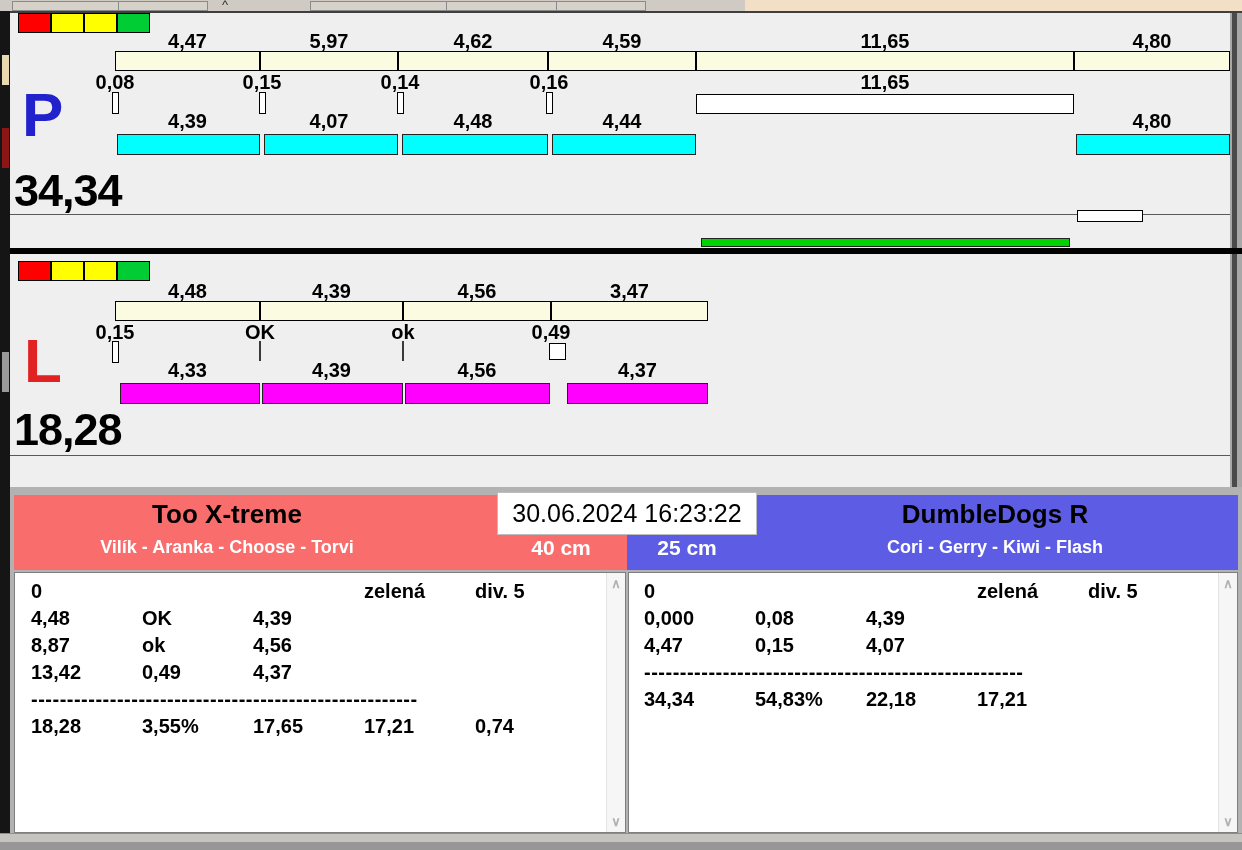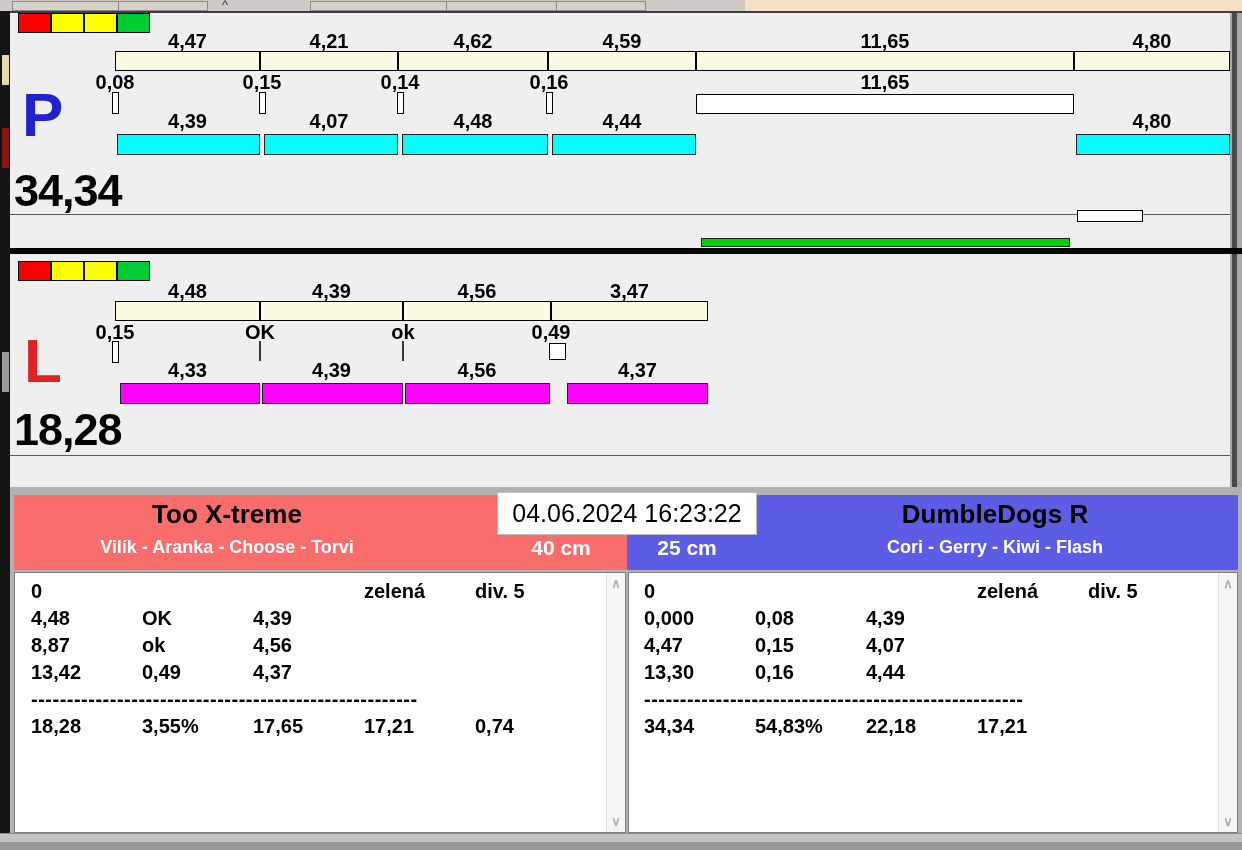--- a/index.html
+++ b/index.html
@@ -74,21 +74,21 @@
     </div>
 
   <div class="lights" style="left:18px;top:13px;">
       <div class="light" style="background: rgb(255, 0, 0);"></div>
       <div class="light" style="background: rgb(255, 255, 0);"></div>
       <div class="light" style="background: rgb(255, 255, 0);"></div>
       <div class="light" style="background: rgb(0, 204, 51);"></div>
     </div>
 
   <div class="nl" style="left:115px;top:31px;width:145px;">4,47</div>
-  <div class="nl" style="left:260px;top:31px;width:138px;">4,21</div>
+  <div class="nl" style="left:260px;top:31px;width:138px;">5,97</div>
   <div class="nl" style="left:398px;top:31px;width:150px;">4,62</div>
   <div class="nl" style="left:548px;top:31px;width:148px;">4,59</div>
   <div class="nl" style="left:696px;top:31px;width:378px;">11,65</div>
   <div class="nl" style="left:1074px;top:31px;width:156px;">4,80</div>
 
   <div class="track" style="left: 115px; top: 51px; width: 1115px; height: 20px; background: rgb(251, 251, 226);">
     <div class="seg" style="width:145px;"></div>
     <div class="seg" style="width:138px;"></div>
     <div class="seg" style="width:150px;"></div>
     <div class="seg" style="width:148px;"></div>
@@ -180,21 +180,21 @@
     <div class="team-members" style="left:0;width:426px;">Vilík - Aranka - Choose - Torvi</div>
     <div class="height-class" style="left:491px;width:112px;">40 cm</div>
   </div>
 
   <div class="team-header" style="left: 627px; width: 611px; background: rgb(92, 92, 228);">
     <div class="height-class" style="left:10px;width:100px;">25 cm</div>
     <div class="team-title" style="left:143px;width:450px;">DumbleDogs R</div>
     <div class="team-members" style="left:143px;width:450px;">Cori - Gerry - Kiwi - Flash</div>
   </div>
 
-  <div class="date-box">04.06.2024 16:23:22</div>
+  <div class="date-box">30.06.2024 16:23:22</div>
 
   <div class="score-table" style="left:14px;">
     <div class="t-body" style="left:16px;">
         <div class="t-row"><span class="t-cell">0</span><span class="t-cell"></span><span class="t-cell"></span><span class="t-cell">zelená</span><span class="t-cell">div. 5</span></div>
         <div class="t-row"><span class="t-cell">4,48</span><span class="t-cell">OK</span><span class="t-cell">4,39</span><span class="t-cell"></span><span class="t-cell"></span></div>
         <div class="t-row"><span class="t-cell">8,87</span><span class="t-cell">ok</span><span class="t-cell">4,56</span><span class="t-cell"></span><span class="t-cell"></span></div>
         <div class="t-row"><span class="t-cell">13,42</span><span class="t-cell">0,49</span><span class="t-cell">4,37</span><span class="t-cell"></span><span class="t-cell"></span></div>
         <div class="t-row t-div">------------------------------------------------------</div>
         <div class="t-row"><span class="t-cell">18,28</span><span class="t-cell">3,55%</span><span class="t-cell">17,65</span><span class="t-cell">17,21</span><span class="t-cell">0,74</span></div>
       </div>
@@ -202,21 +202,20 @@
       <span class="up">∧</span>
       <span class="dn">∨</span>
     </div>
   </div>
 
   <div class="score-table" style="left:628px;width:610px;">
     <div class="t-body" style="left:15px;">
         <div class="t-row"><span class="t-cell">0</span><span class="t-cell"></span><span class="t-cell"></span><span class="t-cell">zelená</span><span class="t-cell">div. 5</span></div>
         <div class="t-row"><span class="t-cell">0,000</span><span class="t-cell">0,08</span><span class="t-cell">4,39</span><span class="t-cell"></span><span class="t-cell"></span></div>
         <div class="t-row"><span class="t-cell">4,47</span><span class="t-cell">0,15</span><span class="t-cell">4,07</span><span class="t-cell"></span><span class="t-cell"></span></div>
-        <div class="t-row"><span class="t-cell">13,30</span><span class="t-cell">0,16</span><span class="t-cell">4,44</span><span class="t-cell"></span><span class="t-cell"></span></div>
         <div class="t-row t-div">-----------------------------------------------------</div>
         <div class="t-row"><span class="t-cell">34,34</span><span class="t-cell">54,83%</span><span class="t-cell">22,18</span><span class="t-cell">17,21</span><span class="t-cell"></span></div>
       </div>
     <div class="sbar">
       <span class="up">∧</span>
       <span class="dn">∨</span>
     </div>
   </div>
 
   <div class="bottom-strip1"></div>

